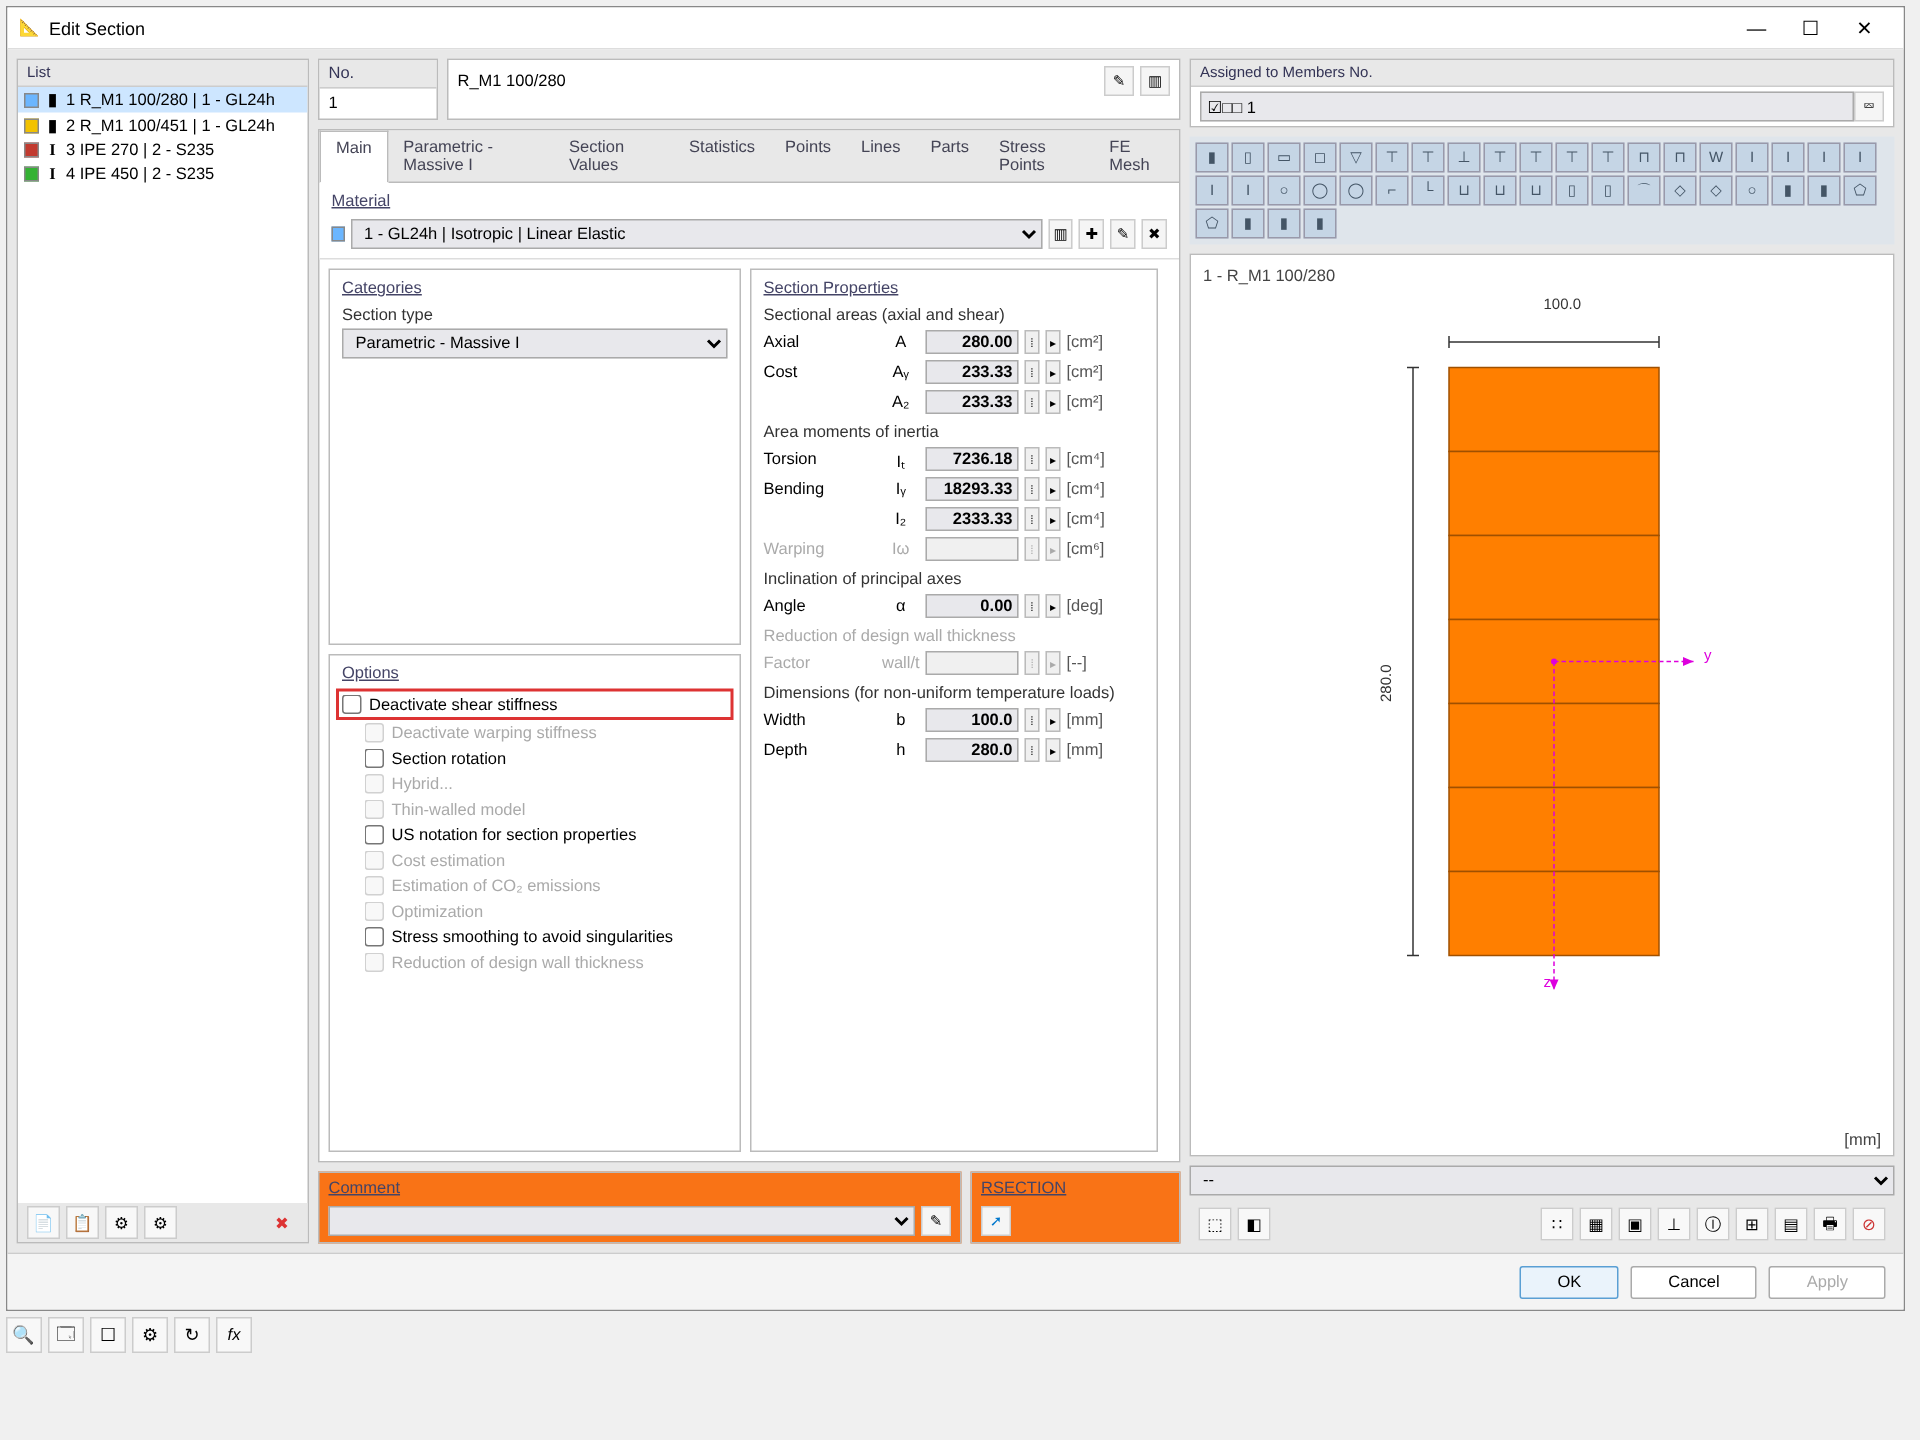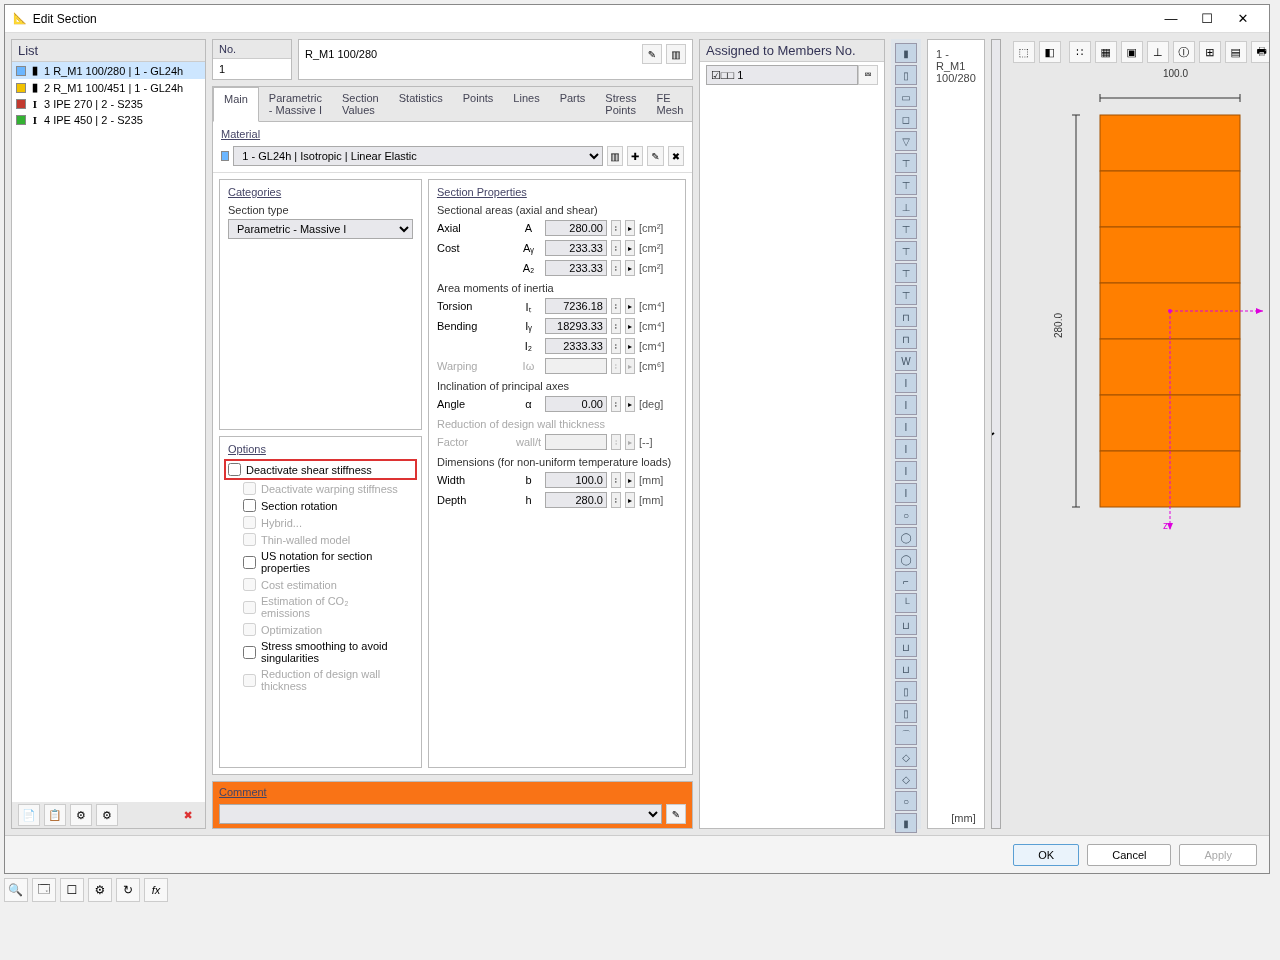--- a/index.html
+++ b/index.html
@@ -7,21 +7,21 @@
 
 .window { width: 1266px; height: 870px; background: #fff; border: 1px solid #888; position: absolute; top: 4px; left: 4px; display: flex; flex-direction: column; }
 .titlebar { height: 28px; background: #fff; display: flex; align-items: center; padding: 0 8px; border-bottom: 1px solid #ddd; }
 .titlebar .title { margin-left: 6px; font-size: 12px; }
 .titlebar .winctrls { margin-left: auto; display: flex; gap: 0; }
 .titlebar .winctrls div { width: 36px; height: 24px; display: flex; align-items: center; justify-content: center; font-size: 13px; }
 
 .body { flex: 1; display: flex; background: #e8e8e8; padding: 6px; gap: 6px; overflow: hidden; }
 
 .left-panel { width: 195px; background: #fff; border: 1px solid #bbb; display: flex; flex-direction: column; }
-.panel-head { background: #e8e8e8; padding: 3px 6px; color: #335; font-size: 13px; border-bottom: 1px solid #ccc; }
+.panel-head { background: #e8e8e8; padding: 3px 6px; color: #335; font-size: 10px; border-bottom: 1px solid #ccc; }
 .list-rows { flex: 1; overflow: auto; }
 .list-row { display: flex; align-items: center; padding: 2px 4px; gap: 4px; cursor: pointer; }
 .list-row.selected { background: #cde6ff; }
 .swatch { width: 10px; height: 10px; border: 1px solid #888; }
 .ishape { font-family: serif; font-weight: bold; width: 10px; text-align: center; }
 
 .mid-panel { flex: 1; display: flex; flex-direction: column; gap: 6px; min-width: 0; }
 .toprow { display: flex; gap: 6px; }
 .fieldbox { background: #fff; border: 1px solid #bbb; }
 .fieldbox .panel-head { font-size: 11px; }
@@ -44,28 +44,28 @@
 select { width: 100%; background: #e8e8ec; border: 1px solid #aaa; padding: 2px 4px; }
 
 .opts .opt { display: flex; align-items: center; gap: 5px; padding: 2px 15px; }
 .opts .opt.disabled { color: #aaa; }
 .opts .opt.highlighted { outline: 2px solid #d33; padding: 2px; margin: 2px -2px; }
 .opts input[type=checkbox] { width: 13px; height: 13px; }
 
 .prop-row { display: flex; align-items: center; margin-bottom: 4px; gap: 4px; }
 .prop-row .plabel { flex: 0 0 75px; }
 .prop-row .psym { flex: 0 0 25px; text-align: center; }
-.prop-row .pinput { width: 62px; text-align: right; background: #e8e8ec; border: 1px solid #aaa; padding: 1px 3px; }
+.prop-row .pinput { width: 62px; text-align: right; background: #e8e8ec; border: 1px solid #aaa; padding: 1px 3px; font-weight: bold; }
 .prop-row .pstep, .prop-row .parrow { width: 10px; height: 16px; border: 1px solid #bbb; background: #f0f0f0; font-size: 8px; display: flex; align-items: center; justify-content: center; cursor: pointer; }
 .prop-row .punit { flex: 0 0 38px; color: #555; }
 .prop-row.disabled { color: #aaa; }
 .prop-row.disabled .pinput { background: #f0f0f0; color: #aaa; }
 .subhead { color: #333; margin: 6px 0 4px; }
 
-.right-panel { width: 564px; display: flex; gap: 6px; }
+.right-panel { width: 470px; display: flex; flex-direction: column; gap: 6px; }
 .assigned { background: #fff; border: 1px solid #bbb; }
 .shape-toolbar { background: #dfe5eb; padding: 4px; display: flex; flex-wrap: wrap; gap: 2px; }
 .shape-toolbar .sh { width: 22px; height: 20px; background: #c5d5e5; border: 1px solid #99a; display: flex; align-items: center; justify-content: center; font-size: 10px; color: #456; cursor: pointer; }
 
 .preview { flex: 1; background: #fff; border: 1px solid #bbb; padding: 8px; position: relative; }
 .preview-title { color: #444; margin-bottom: 8px; }
 .section-draw { position: absolute; left: 130px; top: 50px; }
 .dim-label { position: absolute; font-size: 10px; color: #333; }
 .unit-label { position: absolute; right: 8px; bottom: 4px; color: #444; }
 
@@ -348,20 +348,24 @@
         </div>
       </div>
 
       <div class="bottom-row">
         <div class="comment-box">
           <div class="group-title">Comment</div>
           <div style="display:flex;gap:4px;margin-top:3px">
             <select style="flex:1"><option></option></select>
             <div class="iconbtn">✎</div>
           </div>
+        </div>
+        <div class="rsection-box">
+          <div class="group-title">RSECTION</div>
+          <div class="iconbtn" style="margin-top:3px;color:#07c">➚</div>
         </div>
       </div>
     </div>
 
     <div class="right-panel">
       <div class="assigned">
         <div class="panel-head">Assigned to Members No.</div>
         <div class="val" style="display:flex;padding:3px 6px">
           <input style="flex: 1 1 0%; background: rgb(232, 232, 236); border: 1px solid rgb(170, 170, 170); padding: 2px 4px;" value="☑□□ 1">
           <div class="iconbtn">⮹</div>

